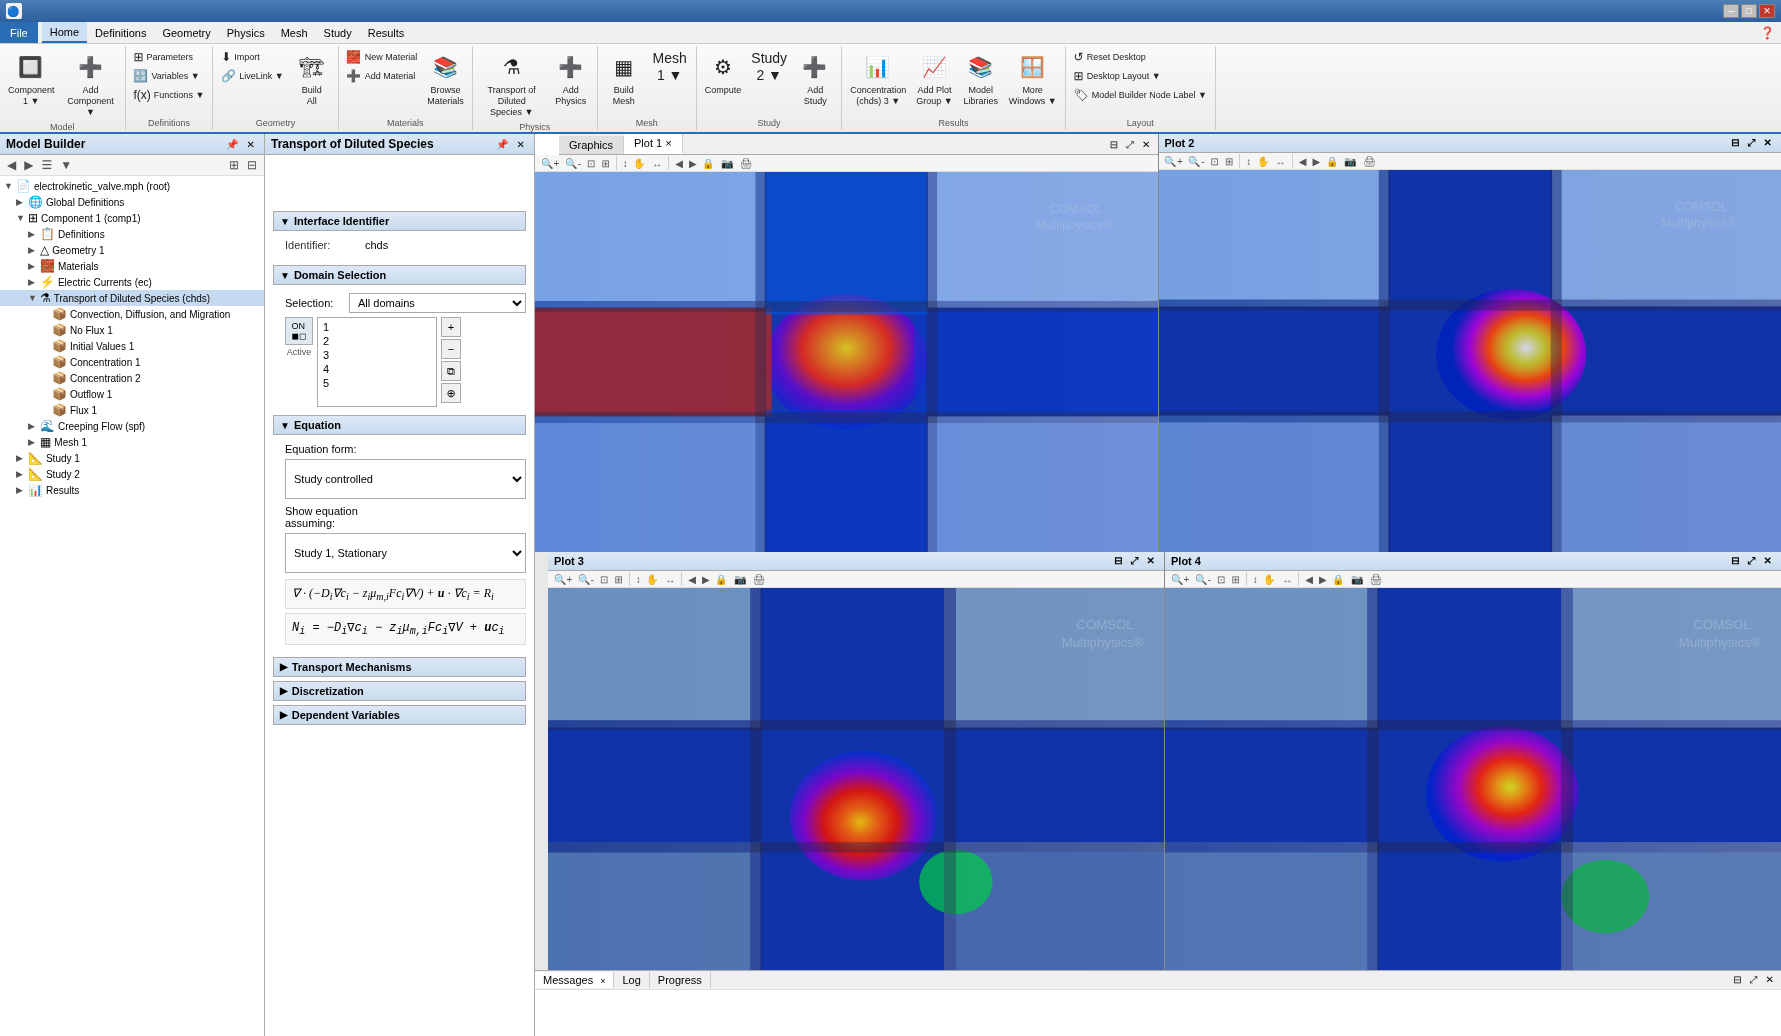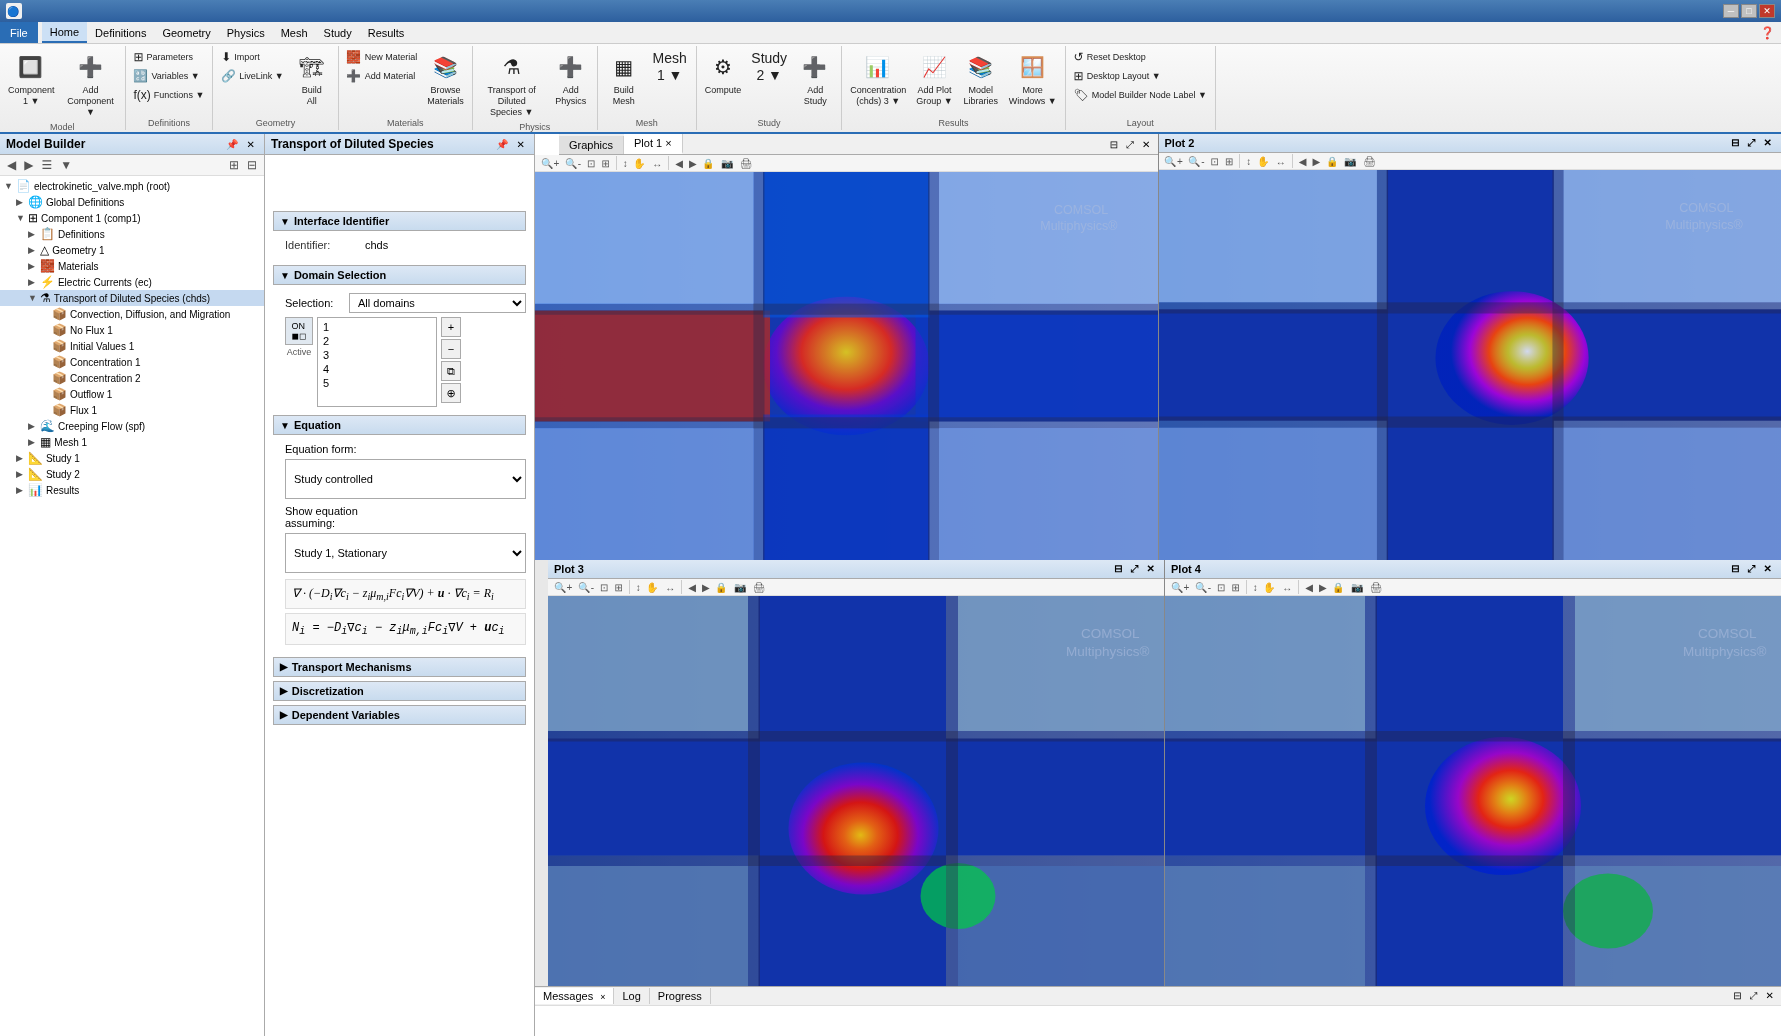--- a/index.html
+++ b/index.html
@@ -307,21 +307,21 @@
       position: relative;
       overflow: hidden;
     }
     .plot-canvas svg {
       width: 100%;
       height: 100%;
     }
 
     
     #messages-panel {
-      height: 50px;
+      height: 66px;
       background: white;
       border-top: 1px solid #aaa;
       display: flex;
       flex-direction: column;
     }
     #msg-tabs {
       display: flex;
       background: #f0f0f0;
       border-bottom: 1px solid #ddd;
       align-items: center;

